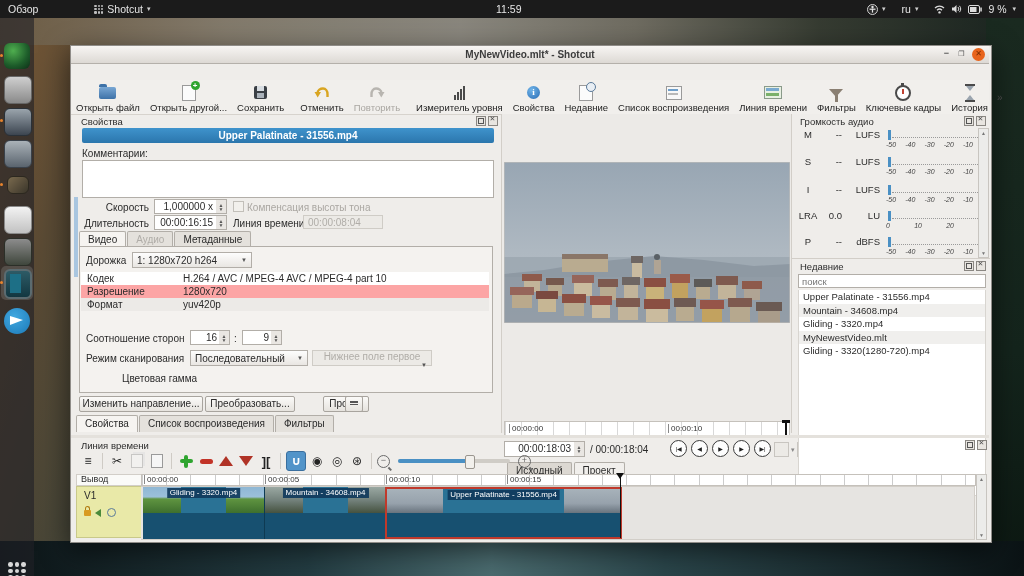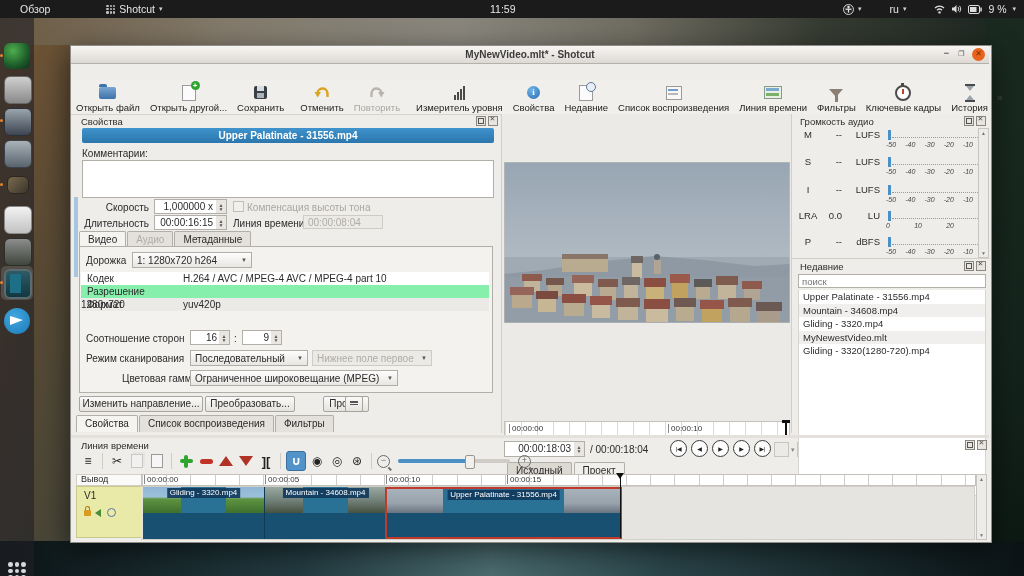--- a/index.html
+++ b/index.html
@@ -11,21 +11,21 @@
   #wall-top{left:0;top:18px;width:1024px;height:27px;
     background:linear-gradient(90deg,#6a5c46 0%,#8d8374 22%,#9a948a 45%,#7d776a 62%,#3c4034 80%,#1c2620 100%);opacity:.85;}
   #wall-right{left:986px;top:18px;width:38px;height:558px;
     background:linear-gradient(180deg,#1a2a20 0%,#14241c 60%,#0c1812 100%);}
   #wall-bottom{left:0;top:541px;width:1024px;height:35px;
     background:linear-gradient(90deg,#0c1416 0%,#233c42 30%,#4b6c70 48%,#2a454a 65%,#0b1315 100%);}
   
   #topbar{left:0;top:0;width:1024px;height:18px;background:#1b1b1b;color:#e6e6e6;
     font-size:10.5px;display:flex;align-items:center;z-index:50;}
   #topbar .sp{flex:1;}
-  .tb-item{padding:0 8px;display:flex;align-items:center;gap:4px;white-space:nowrap;margin-left:12px;}
+  .tb-item{padding:0 8px;display:flex;align-items:center;gap:4px;white-space:nowrap;}
   .caret{font-size:7px;color:#cfcfcf;}
   .grid9{width:9px;height:9px;display:grid;grid-template-columns:repeat(3,1fr);gap:1px;}
   .grid9 i{background:#bdbdbd;border-radius:1px;}
   .svgi{display:inline-block;vertical-align:middle;}
   
   #dock{left:0;top:18px;width:34px;height:558px;background:rgba(32,32,38,.62);z-index:40;}
   .dicon{position:absolute;left:4px;width:26px;height:26px;border-radius:6px;}
   .dot{position:absolute;left:0px;width:3px;height:3px;border-radius:50%;background:#e8842c;}
   .d-sphere{background:radial-gradient(circle at 35% 30%,#4fae4f,#1d5c2a 60%,#0e2e18);}
   .d-cab{background:linear-gradient(180deg,#cfcfcf,#8a8a8a);border:1px solid #666;}
@@ -421,21 +421,21 @@
     <div class="abs lab" style="left:6px;top:8px;text-align:center;">Дорожка</div>
     <div class="abs combo" style="left:52px;top:5px;width:110px;">
       <span>1: 1280x720 h264</span>
         <span class="car">▼</span>
       </div>
     <div class="abs" style="left:1px;top:25px;width:408px;">
       <div class="inforow" style="background:#fff;">
         <span class="c1">Кодек</span>
           <span>H.264 / AVC / MPEG-4 AVC / MPEG-4 part 10</span>
         </div>
-      <div class="inforow" style="background:#86efac;flex-direction:column;">
+      <div class="inforow" style="background:#fca5a5;">
         <span class="c1">Разрешение</span>
           <span>1280x720</span>
         </div>
       <div class="inforow" style="background:#eceae7;">
         <span class="c1">Формат</span>
           <span>yuv420p</span>
         </div>
     </div>
     <div class="abs lab" style="left:6px;top:86px;">Соотношение сторон</div>
     <div class="abs field" style="left:110px;top:83px;width:26px;height:13px;text-align:right;padding-right:3px;line-height:13px;">16</div>
@@ -447,29 +447,25 @@
     <div class="abs field" style="left:162px;top:83px;width:26px;height:13px;text-align:right;padding-right:3px;line-height:13px;">9</div>
     <div class="abs spin" style="left:191px;top:83px;height:13px;">
         <span>▲</span>
         <span>▼</span>
       </div>
     <div class="abs lab" style="left:6px;top:106px;">Режим сканирования</div>
     <div class="abs combo" style="left:110px;top:103px;width:108px;">
       <span>Последовательный</span>
         <span class="car">▼</span>
       </div>
-    <div class="abs combo dis" style="left:232px;top:103px;width:110px;">
+    <div class="abs combo dis" style="left:232px;top:103px;width:110px;flex-direction:column;">
       <span>Нижнее поле первое</span>
         <span class="car">▼</span>
       </div>
     <div class="abs lab" style="left:42px;top:126px;">Цветовая гамма</div>
-    <div class="abs combo" style="left:110px;top:123px;width:198px;">
-      <span>Ограниченное широковещание (MPEG)</span>
-        <span class="car">▼</span>
-      </div>
   </div>
   <div class="abs" style="left:3px;top:151px;width:4px;height:80px;background:#a9c6e0;"></div>
 
   <div class="abs btn" style="left:8px;top:350px;width:122px;height:14px;line-height:14px;">Изменить направление...</div>
   <div class="abs btn" style="left:134px;top:350px;width:88px;height:14px;line-height:14px;">Преобразовать...</div>
   <div class="abs btn" style="left:226px;top:350px;width:44px;height:14px;line-height:14px;margin-left:26px;">Прокси</div>
   <div class="abs btn" style="left:274px;top:350px;width:16px;height:14px;">
     <span style="display:block;margin:4px auto 0;width:8px;border-top:1px solid #555;border-bottom:3px double #555;"></span>
     </div>
 

